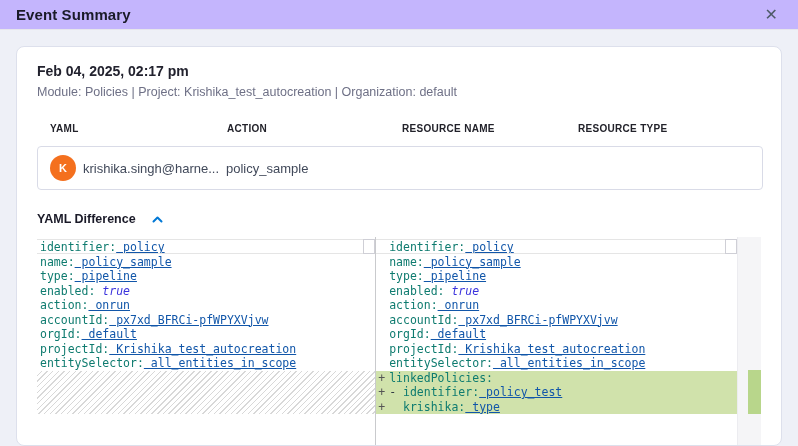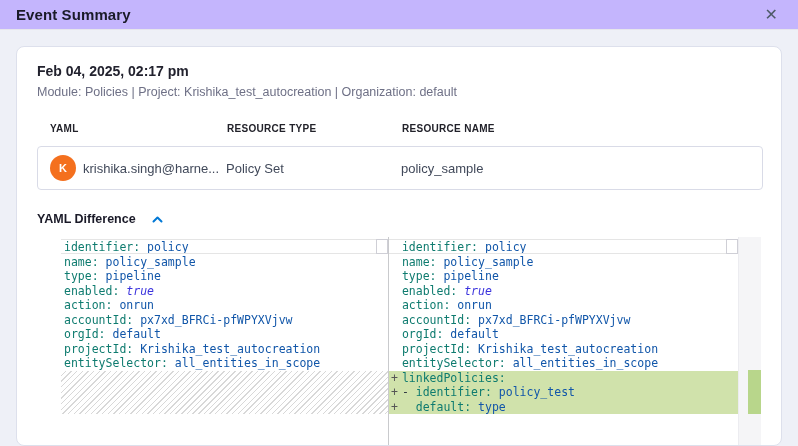--- a/index.html
+++ b/index.html
@@ -50,31 +50,31 @@
   
   .yaml-toggle {
     margin-top:22px; display:inline-flex; align-items:center; gap:16px;
     background:none; border:none; cursor:pointer;
   }
   .yaml-label { font-size:12.5px; font-weight:700; color:#1a1a28; }
   .chev { display:block; }
 
   .diff {
     margin-top:10px; height:208px; display:flex; overflow:hidden;
-    font-family:"DejaVu Sans Mono", monospace; font-size:11.5px; color:#333b44;margin-left:24px;
+    font-family:"DejaVu Sans Mono", monospace; font-size:11.5px; color:#333b44;
   }
   .pane { position:relative; background:#fff; padding-top:3px; height:100%; }
   .pane-left  { width:340px; }
   .pane-right { width:364px; border-right:1px solid #ececf0; }
   .divider { width:1px; background:#c9cacd; height:100%; }
   .line { height:14.5px; line-height:14.5px; white-space:pre; display:flex; }
   .pane-left .line { padding-left:3px; }
   .gutter { display:inline-block; width:13px; flex:0 0 13px; padding-left:2px; color:#555; }
   .tok-k { color:#0e7b6f; }
-  .tok-s { color:#1156a9; }
+  .tok-s { color:#1156a9;text-decoration:underline; }
   .tok-b { color:#3b33dd;font-style:italic; }
   .tok-p { color:#333b44; }
   .line.added { background:#d0e2ab; }
   .hatch-block {
     height:43.5px; width:100%;
     background:repeating-linear-gradient(135deg,#ffffff 0 3px,#d8d8d8 3px 4px);
   }
   .cur-line {
     position:absolute; left:0; right:0; top:2px; height:15px;
     border-top:1px solid #e5e5e5; border-bottom:1px solid #e5e5e5; pointer-events:none;
@@ -98,29 +98,29 @@
 
 <div class="modal-body">
   <div class="card">
 
     <div class="event-timestamp">Feb 04, 2025, 02:17 pm</div>
     <div class="event-meta">Module: Policies | Project: Krishika_test_autocreation | Organization: default</div>
 
     <div class="audit-table">
       <div class="audit-header">
         <div class="cell">YAML</div>
+        <div class="cell">ACTION</div>
+        <div class="cell">RESOURCE NAME</div>
         <div class="cell">RESOURCE TYPE</div>
-        <div class="cell">RESOURCE NAME</div>
       </div>
       <div class="audit-row">
         <div class="user-cell">
           <span class="avatar">K</span>
           <span class="user-name">krishika.singh@harne...</span>
         </div>
-        <div>Policy Set</div>
         <div>policy_sample</div>
       </div>
     </div>
 
     <button class="yaml-toggle">
       <span class="yaml-label">YAML Difference</span>
       <svg class="chev" width="11" height="7" viewBox="0 0 11 7">
         <polyline points="1.5,5.5 5.5,1.5 9.5,5.5" fill="none" stroke="#0278d5" stroke-width="2" stroke-linecap="round" stroke-linejoin="round"></polyline>
       </svg>
     </button>
@@ -148,21 +148,21 @@
           <div class="line"><span class="gutter"></span><span class="tok-k">name:</span><span class="tok-s"> policy_sample</span></div>
           <div class="line"><span class="gutter"></span><span class="tok-k">type:</span><span class="tok-s"> pipeline</span></div>
           <div class="line"><span class="gutter"></span><span class="tok-k">enabled:</span><span class="tok-b"> true</span></div>
           <div class="line"><span class="gutter"></span><span class="tok-k">action:</span><span class="tok-s"> onrun</span></div>
           <div class="line"><span class="gutter"></span><span class="tok-k">accountId:</span><span class="tok-s"> px7xd_BFRCi-pfWPYXVjvw</span></div>
           <div class="line"><span class="gutter"></span><span class="tok-k">orgId:</span><span class="tok-s"> default</span></div>
           <div class="line"><span class="gutter"></span><span class="tok-k">projectId:</span><span class="tok-s"> Krishika_test_autocreation</span></div>
           <div class="line"><span class="gutter"></span><span class="tok-k">entitySelector:</span><span class="tok-s"> all_entities_in_scope</span></div>
           <div class="line added"><span class="gutter">+</span><span class="tok-k">linkedPolicies:</span></div>
           <div class="line added"><span class="gutter">+</span><span class="tok-p">- </span><span class="tok-k">identifier:</span><span class="tok-s"> policy_test</span></div>
-          <div class="line added"><span class="gutter">+</span><span class="tok-p">  </span><span class="tok-k">default:</span><span class="tok-s"> type</span></div>
+          <div class="line added"><span class="gutter">+</span><span class="tok-p">  </span><span class="tok-k">krishika:</span><span class="tok-s"> type</span></div>
         </div>
       <div class="ruler">
         <div class="ruler-mark"></div>
       </div>
     </div>
 
   </div>
 </div>
 
 </body></html>

